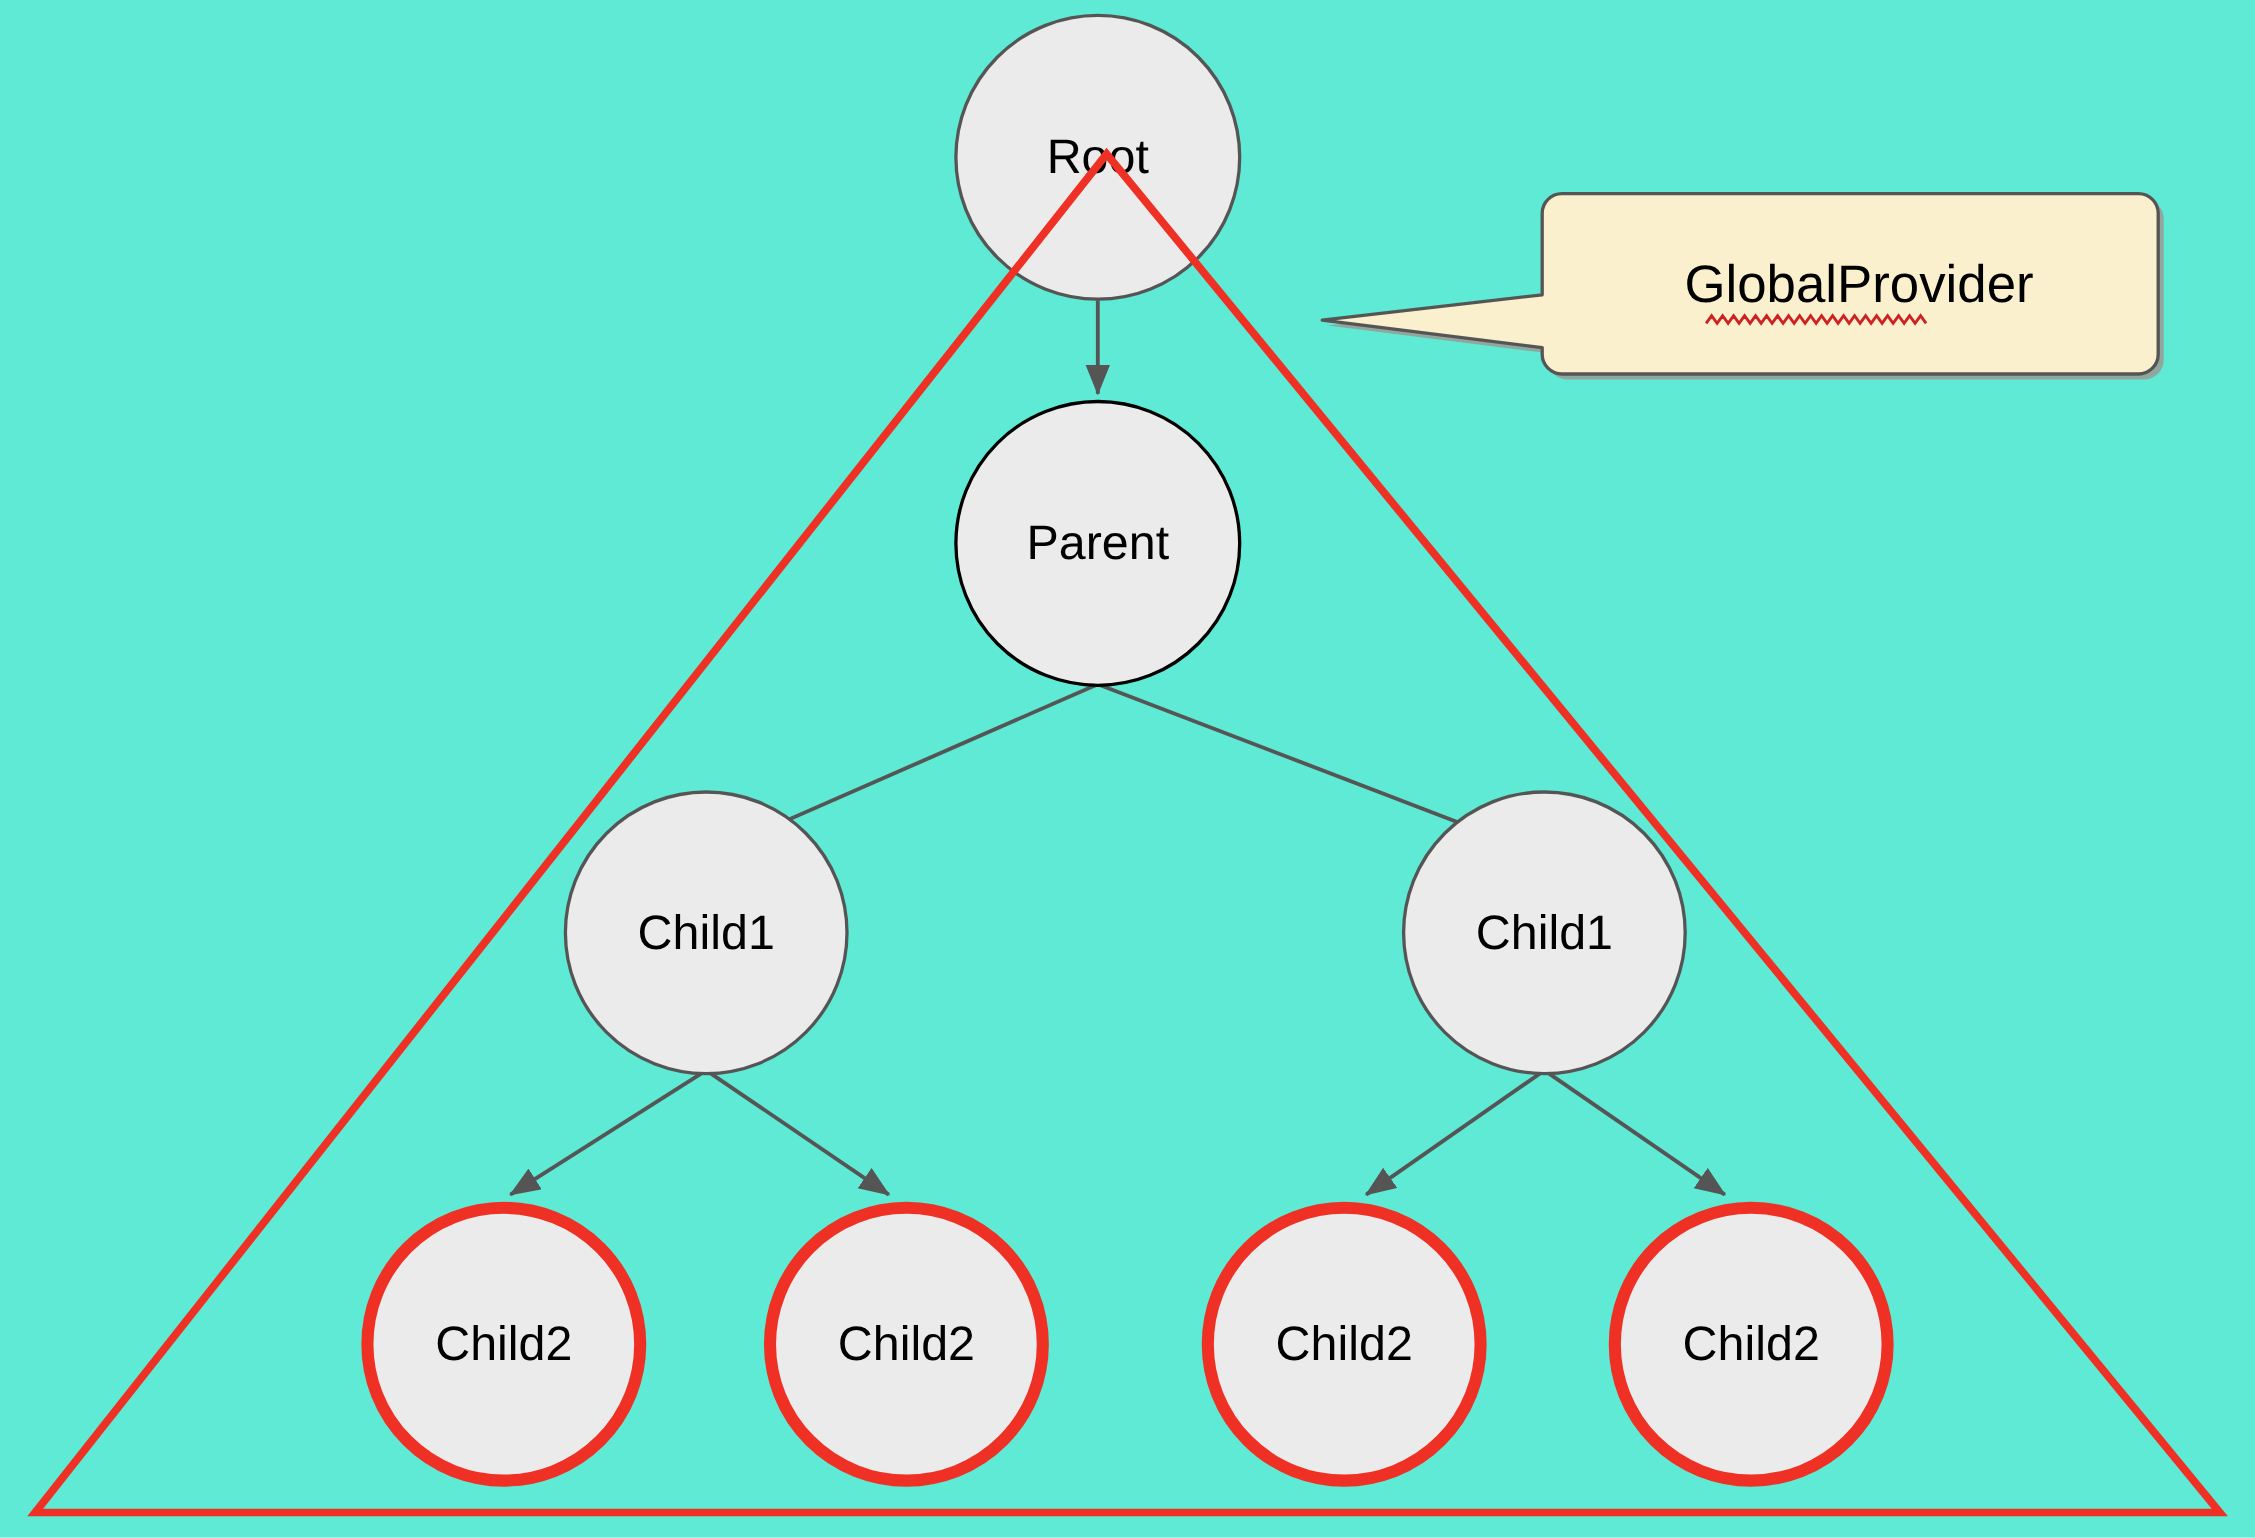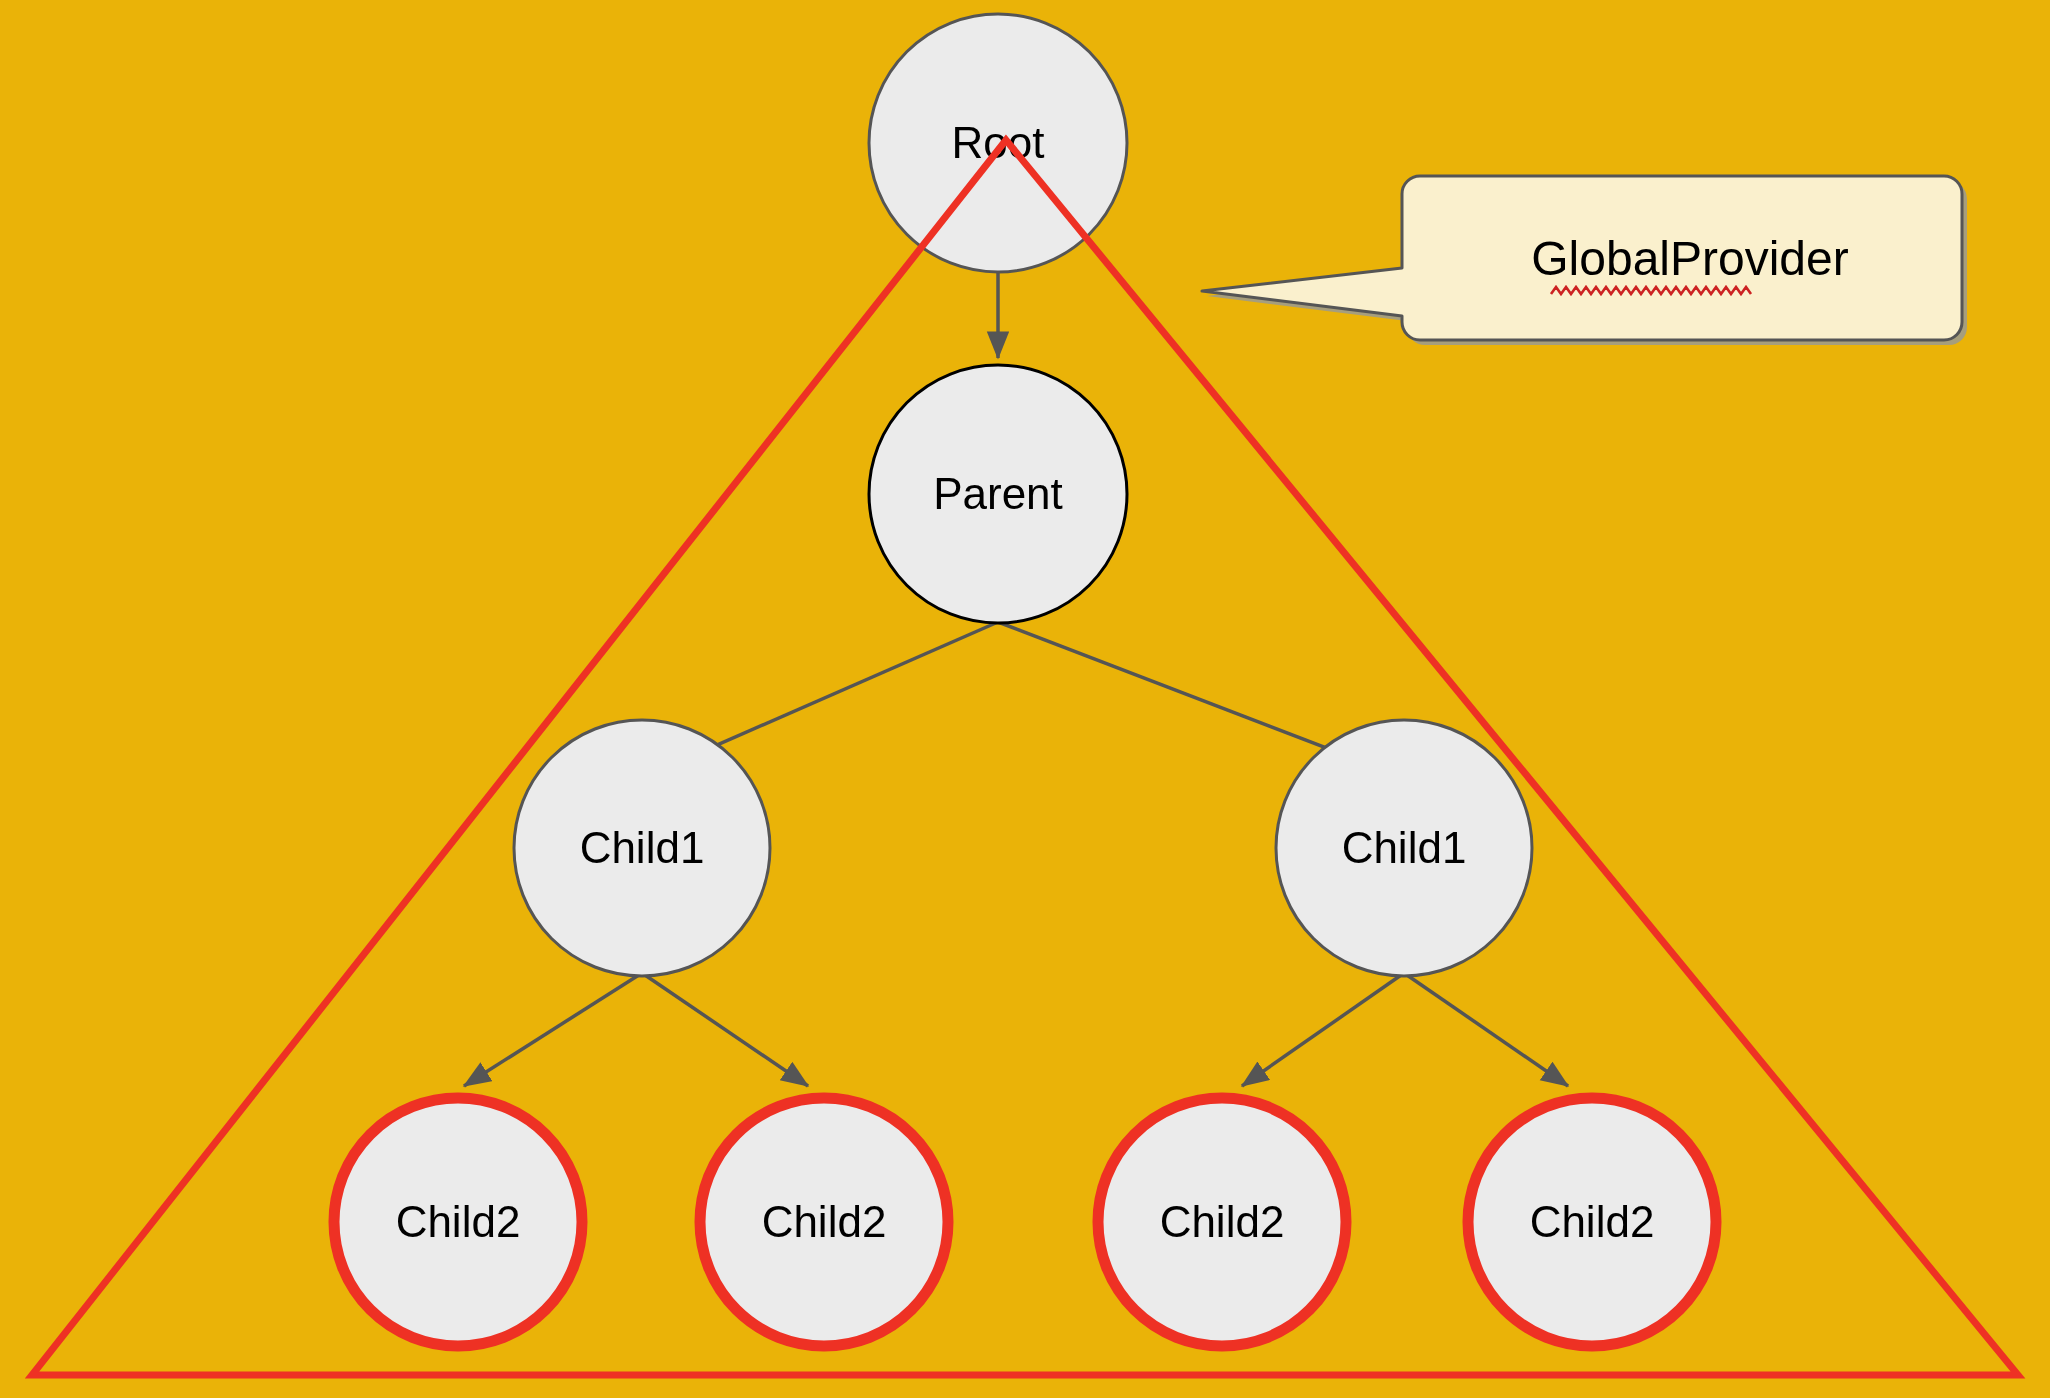--- a/index.html
+++ b/index.html
@@ -7,21 +7,21 @@
     padding: 0;
     background: #ffffff;
   }
   body {
     font-family: "Liberation Sans", sans-serif;
   }
   #canvas {
     position: relative;
     width: 2050px;
     height: 1398px;
-    background: #eab308;
+    background: #5eead4;
     overflow: hidden;
   }
   #diagram-svg {
     position: absolute;
     left: 0;
     top: 0;
     width: 2050px;
     height: 1398px;
   }
   .node-label {

